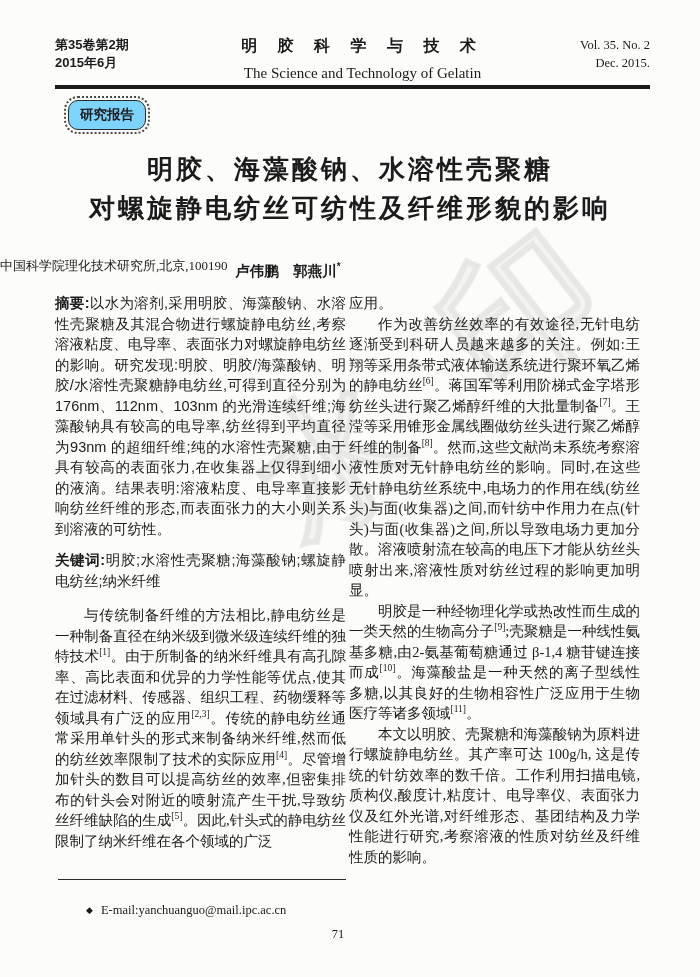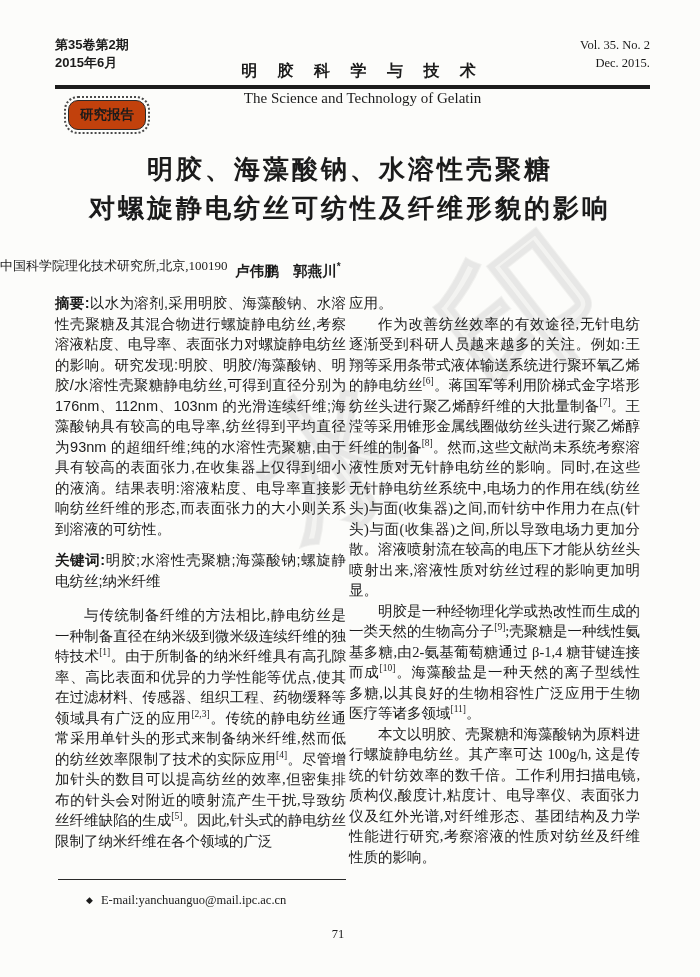--- a/index.html
+++ b/index.html
@@ -56,21 +56,20 @@
   }
   .jheader .center {
     flex: 1;
     text-align: center;
   }
   .jheader .center .cn {
     font-size: 16px;
     font-weight: bold;
     letter-spacing: 8px;
     font-family: "Liberation Sans", sans-serif;
-    margin-top: 25px;
   }
   .jheader .center .en {
     font-size: 15px;
     margin-top: 8px;
     font-family: "Liberation Serif", serif;
   }
   .jheader .right {
     width: 110px;
     text-align: right;
     font-size: 12.5px;
@@ -92,21 +91,21 @@
     top: 100px;
     left: 68px;
     padding: 5px 11px;
     font-size: 13.5px;
     font-weight: bold;
     border: 1.5px solid #2a2a2a;
     border-radius: 10px;
     outline: 2px dotted #4a4a4a;
     outline-offset: 2px;
     font-family: "Liberation Sans", sans-serif;
-    background: #c2410c;
+    background: #7dd3fc;
   }
 
   
   .art-title {
     position: absolute;
     top: 142px;
     left: 0;
     width: 700px;
     text-align: center;
     font-weight: bold;
@@ -166,21 +165,21 @@
   .para.noindent { text-indent: 0; }
   .col sup { font-size: 9.5px; line-height: 0; }
 
   
   .footnote {
     position: absolute;
     top: 879px;
     left: 58px;
     width: 288px;
     border-top: 1.5px solid #2a2a2a;
-    padding-top: 13px;
+    padding-top: 23px;
     font-size: 12.5px;
     font-family: "Liberation Serif", serif;
   }
   .footnote .inner { padding-left: 28px; }
   .footnote .bullet { font-size: 9px; vertical-align: 1px; margin-right: 8px; }
 
   
   .pageno {
     position: absolute;
     top: 927px;

